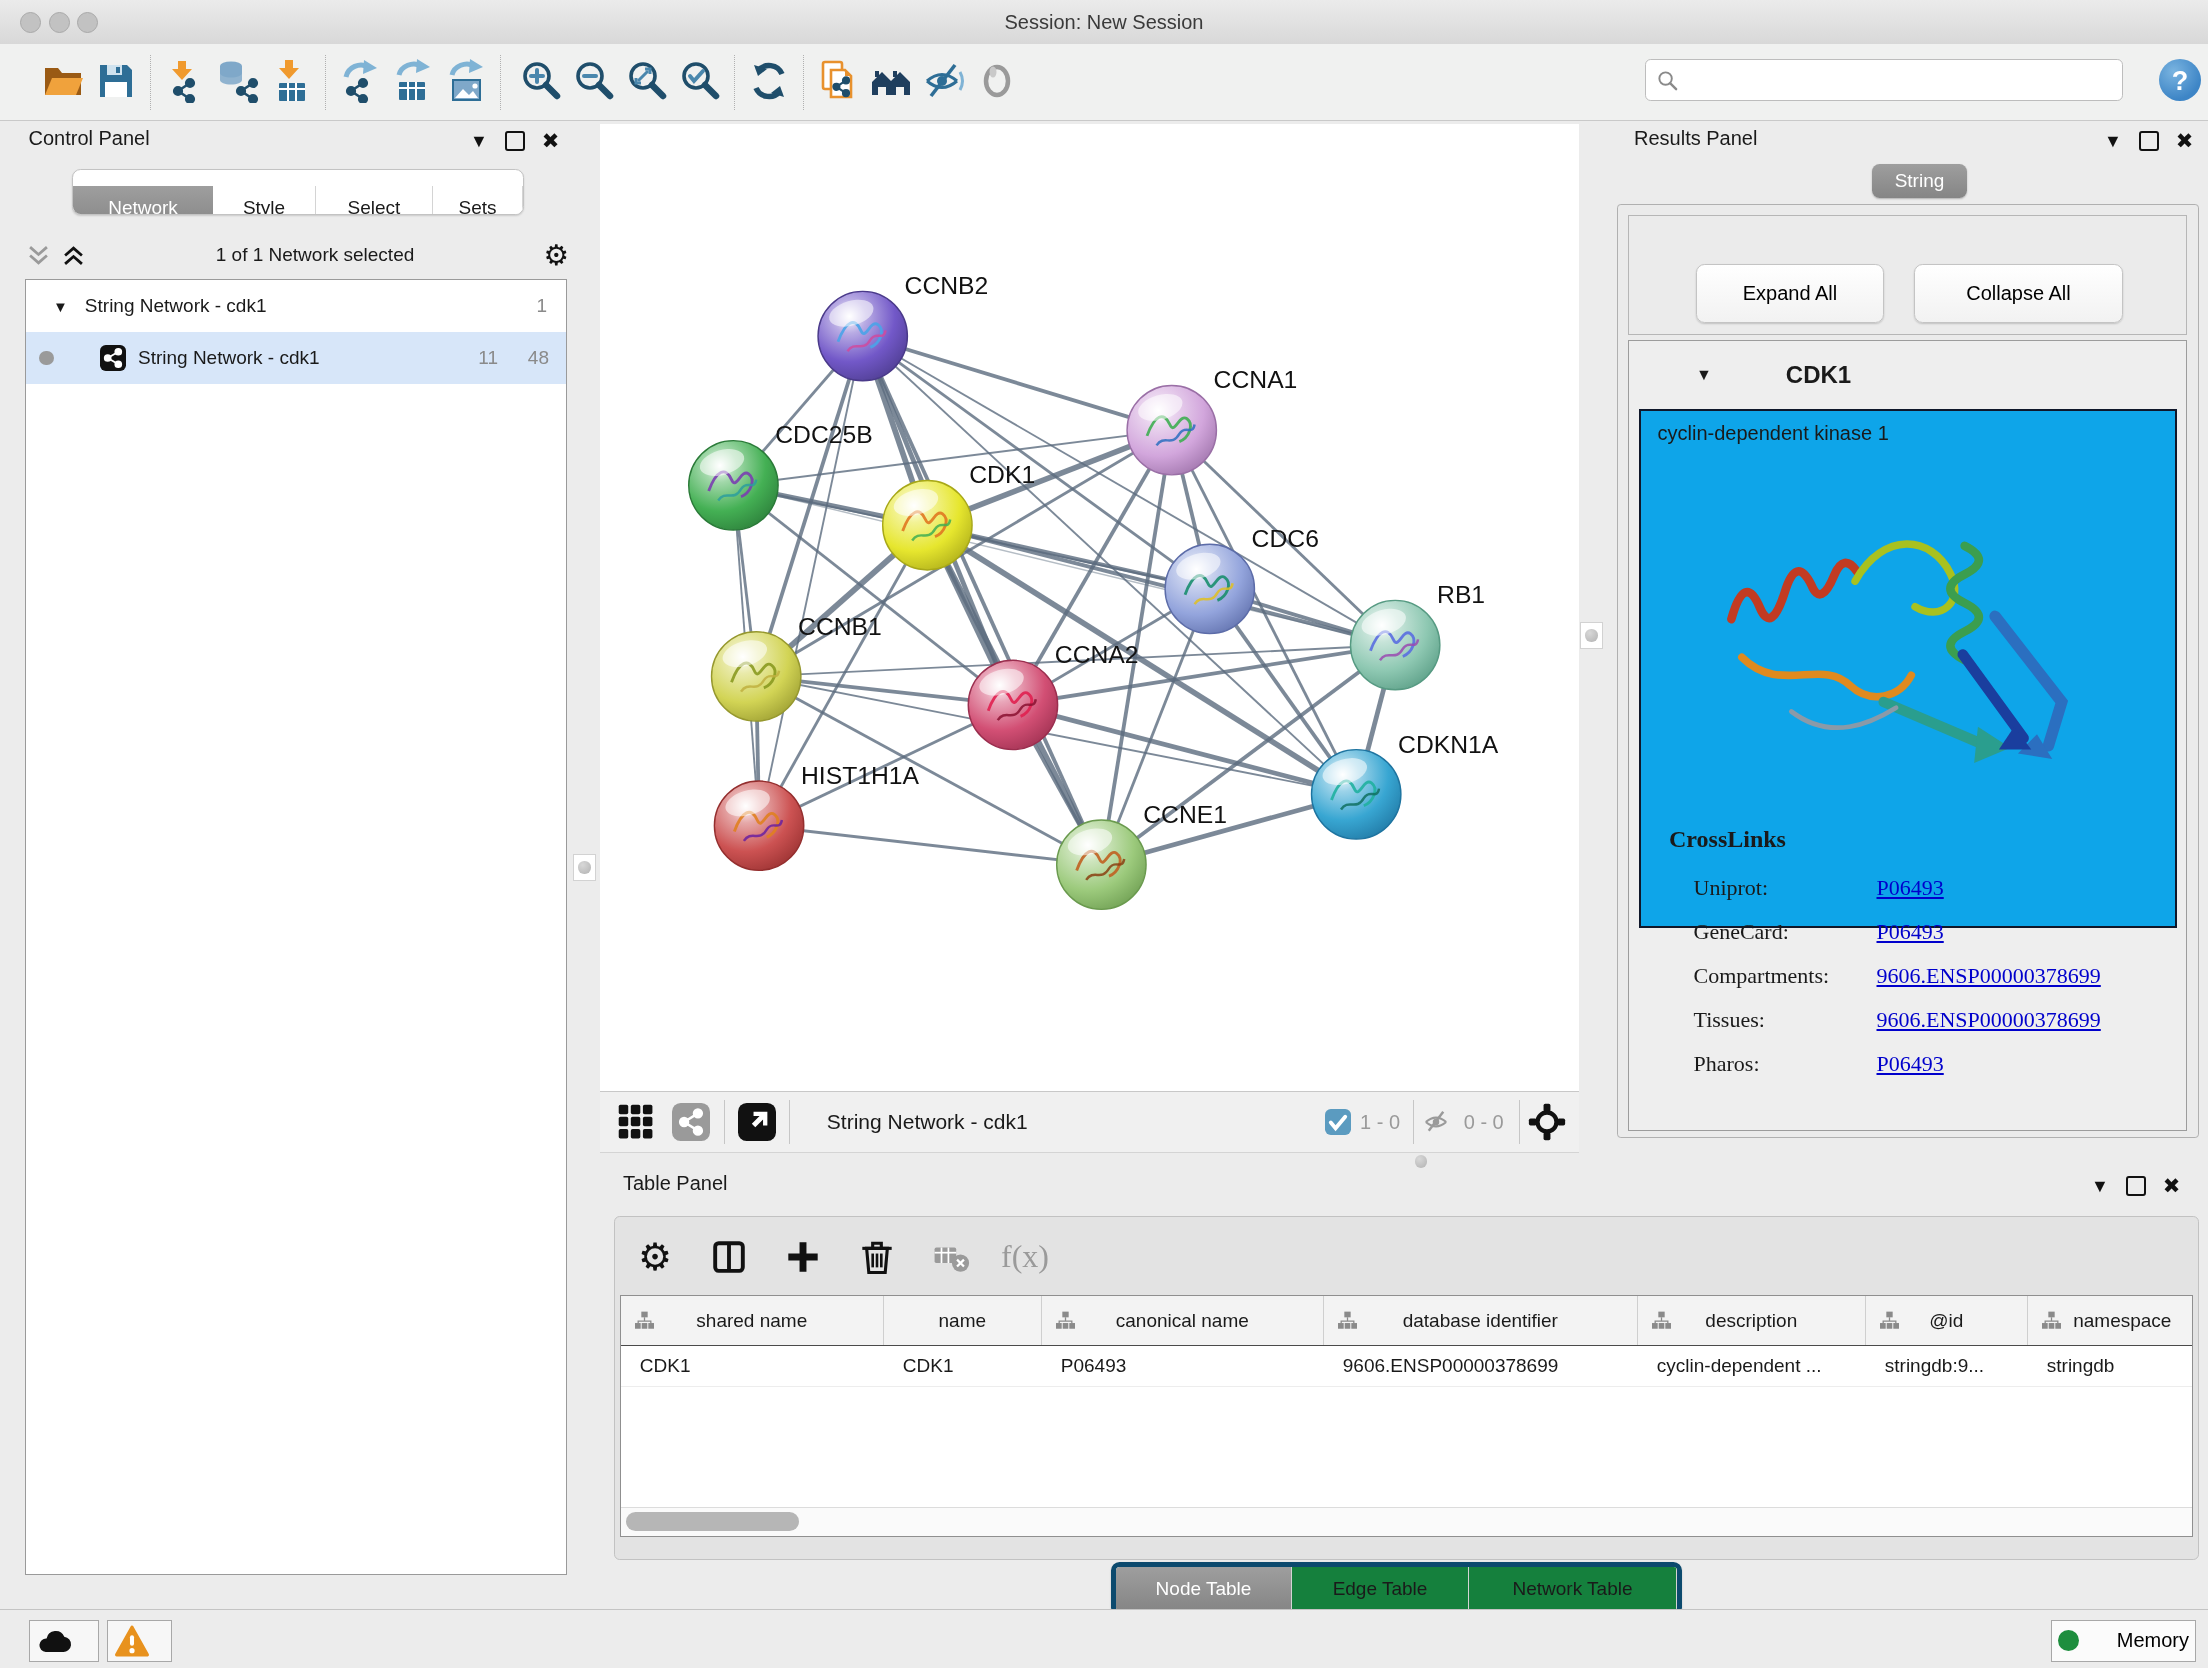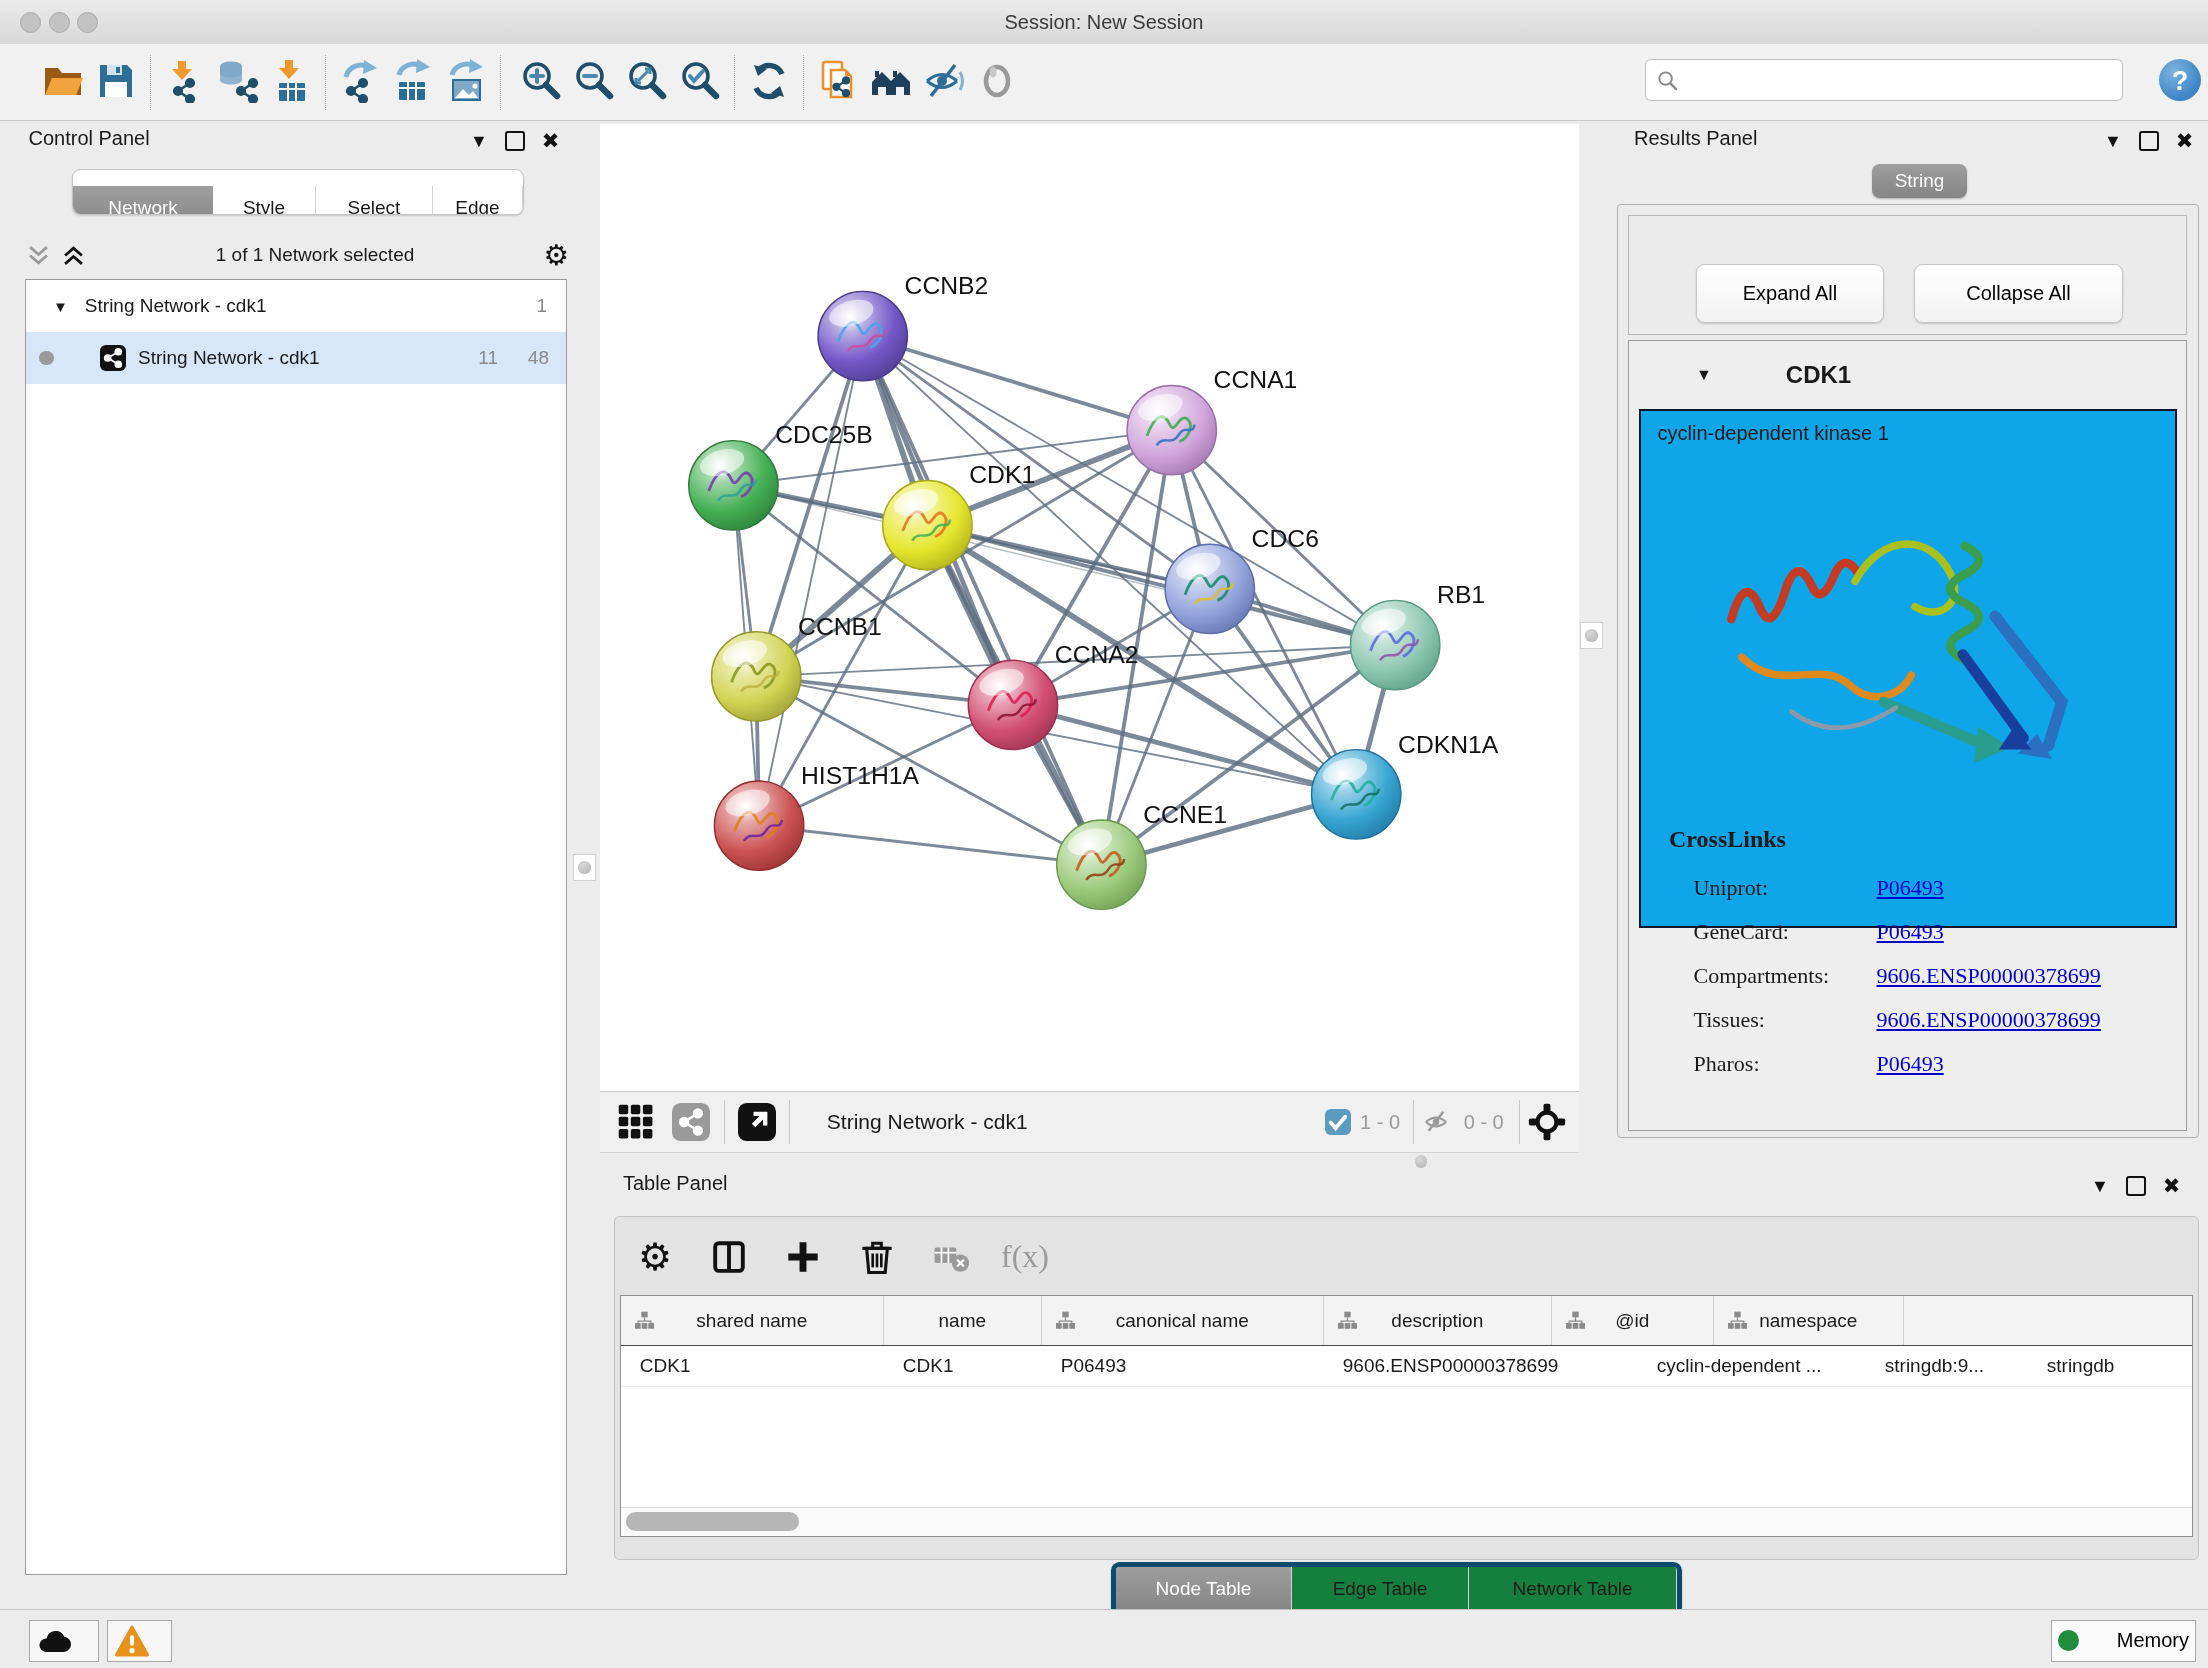--- a/index.html
+++ b/index.html
@@ -322,21 +322,21 @@
 <div class="abs panel-title" id="cp-header">Control Panel</div>
 <div class="panel-ctrls" style="left:470px;top:129px">
   <span>▼</span>
   <span class="ctl-sq"></span>
   <span style="font-size:21px">✖</span>
 </div>
 <div class="abs" id="cp-tabs">
     <div class="cp-tab sel" style="width: 140px;">Network</div>
     <div class="cp-tab" style="width: 102px;">Style</div>
     <div class="cp-tab" style="width: 116px;">Select</div>
-    <div class="cp-tab" style="width: 89px;">Edge</div>
+    <div class="cp-tab" style="width: 89px;">Sets</div>
   </div>
 <div class="abs" id="cp-selrow">
   <svg width="27" height="21" viewBox="0 0 24 20">
     <path d="M4 2l8 7 8-7M4 10l8 7 8-7" stroke="#9a9a9a" stroke-width="2.6" fill="none"></path>
   </svg>
   <svg width="27" height="21" viewBox="0 0 24 20" style="margin-left:7.6px">
     <path d="M4 18l8-7 8 7M4 10l8-7 8 7" stroke="#111" stroke-width="2.6" fill="none"></path>
   </svg>
   <span id="cp-status">1 of 1 Network selected</span>
   <span class="gear-glyph">⚙</span>
@@ -780,20 +780,32 @@
             <g fill="#8a8a8a">
               <rect x="5.5" y="0.5" width="5" height="4.5"></rect>
               <rect x="0.5" y="9.5" width="4.5" height="4.5"></rect>
               <rect x="5.8" y="9.5" width="4.4" height="4.5"></rect>
               <rect x="11" y="9.5" width="4.5" height="4.5"></rect>
             </g>
             <path d="M8 5v3M3 9.5V8h10v1.5" stroke="#8a8a8a" fill="none"></path>
           </svg>
           <span>canonical name</span>
         </div>
+        <div class="th" style="width: 314px;">
+          <svg viewBox="0 0 16 15">
+            <g fill="#8a8a8a">
+              <rect x="5.5" y="0.5" width="5" height="4.5"></rect>
+              <rect x="0.5" y="9.5" width="4.5" height="4.5"></rect>
+              <rect x="5.8" y="9.5" width="4.4" height="4.5"></rect>
+              <rect x="11" y="9.5" width="4.5" height="4.5"></rect>
+            </g>
+            <path d="M8 5v3M3 9.5V8h10v1.5" stroke="#8a8a8a" fill="none"></path>
+          </svg>
+          <span>database identifier</span>
+        </div>
         <div class="th" style="width: 228px;">
           <svg viewBox="0 0 16 15">
             <g fill="#8a8a8a">
               <rect x="5.5" y="0.5" width="5" height="4.5"></rect>
               <rect x="0.5" y="9.5" width="4.5" height="4.5"></rect>
               <rect x="5.8" y="9.5" width="4.4" height="4.5"></rect>
               <rect x="11" y="9.5" width="4.5" height="4.5"></rect>
             </g>
             <path d="M8 5v3M3 9.5V8h10v1.5" stroke="#8a8a8a" fill="none"></path>
           </svg>

